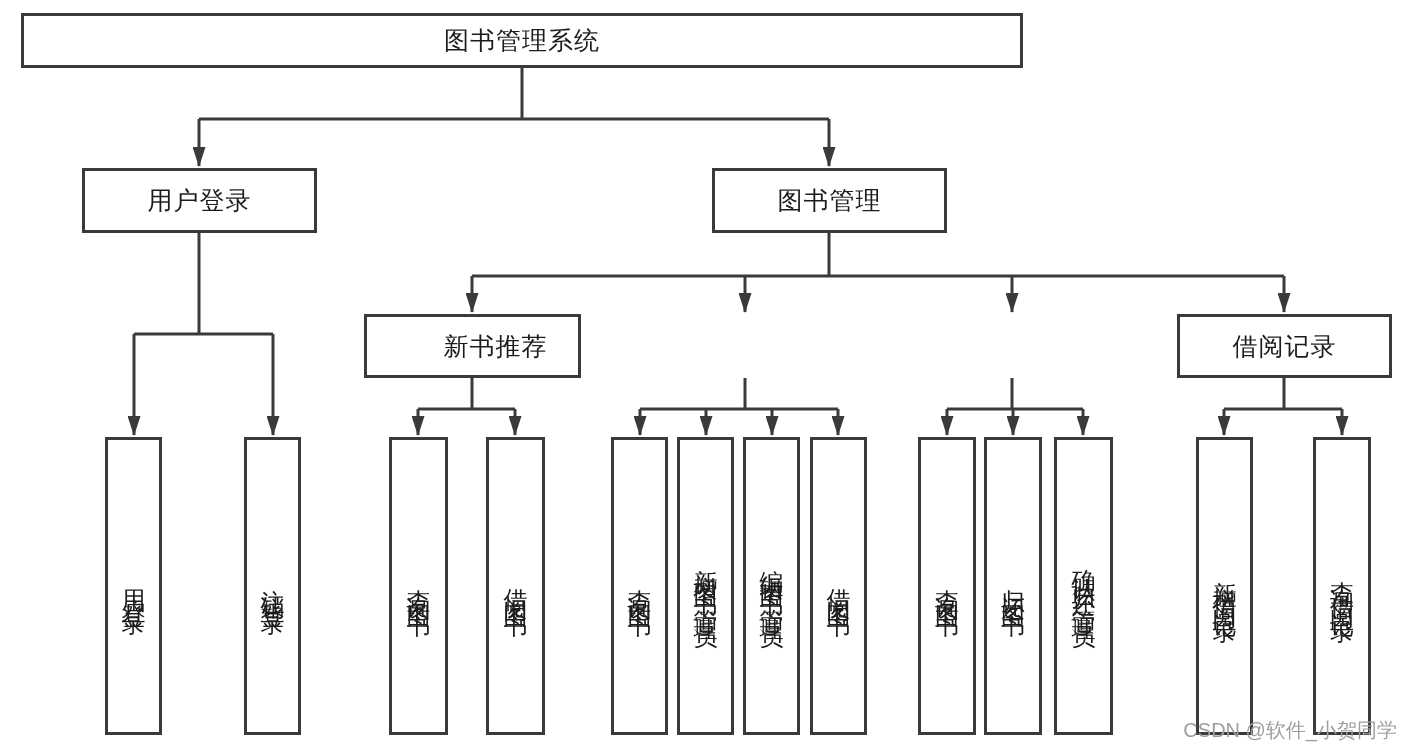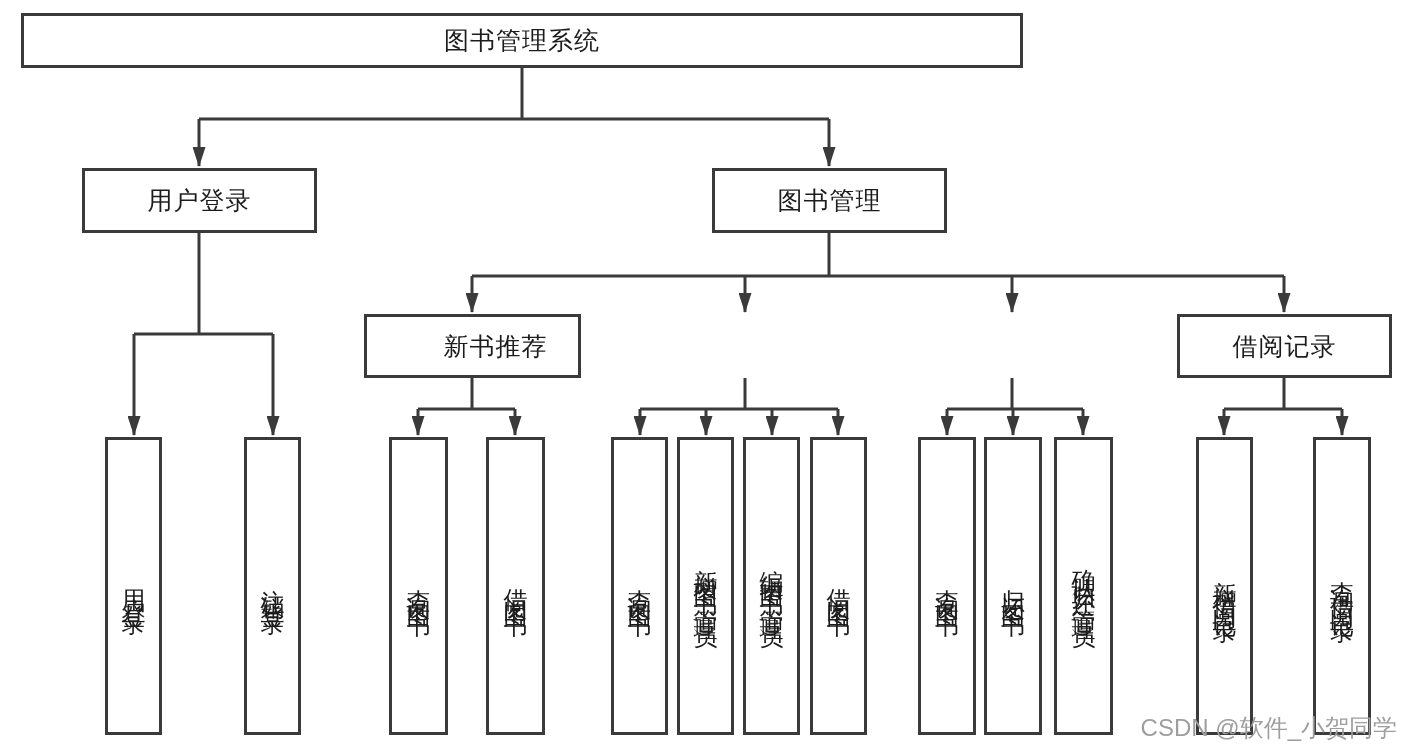--- a/index.html
+++ b/index.html
@@ -27,21 +27,21 @@
     writing-mode:vertical-rl;
     text-orientation:mixed;
     letter-spacing:8px;
     line-height:1;
     white-space:nowrap;
   }
   .c{fill:none;stroke:#3a3a3a;stroke-width:3;}
   #watermark{
     position:absolute;
     right:8px;bottom:3px;
-    font-size:24px;
+    font-size:20px;
     color:#9e9e9e;
     z-index:5;
     white-space:nowrap;
   }
 </style>
 </head>
 <body>
 
 <div id="stage">
 

